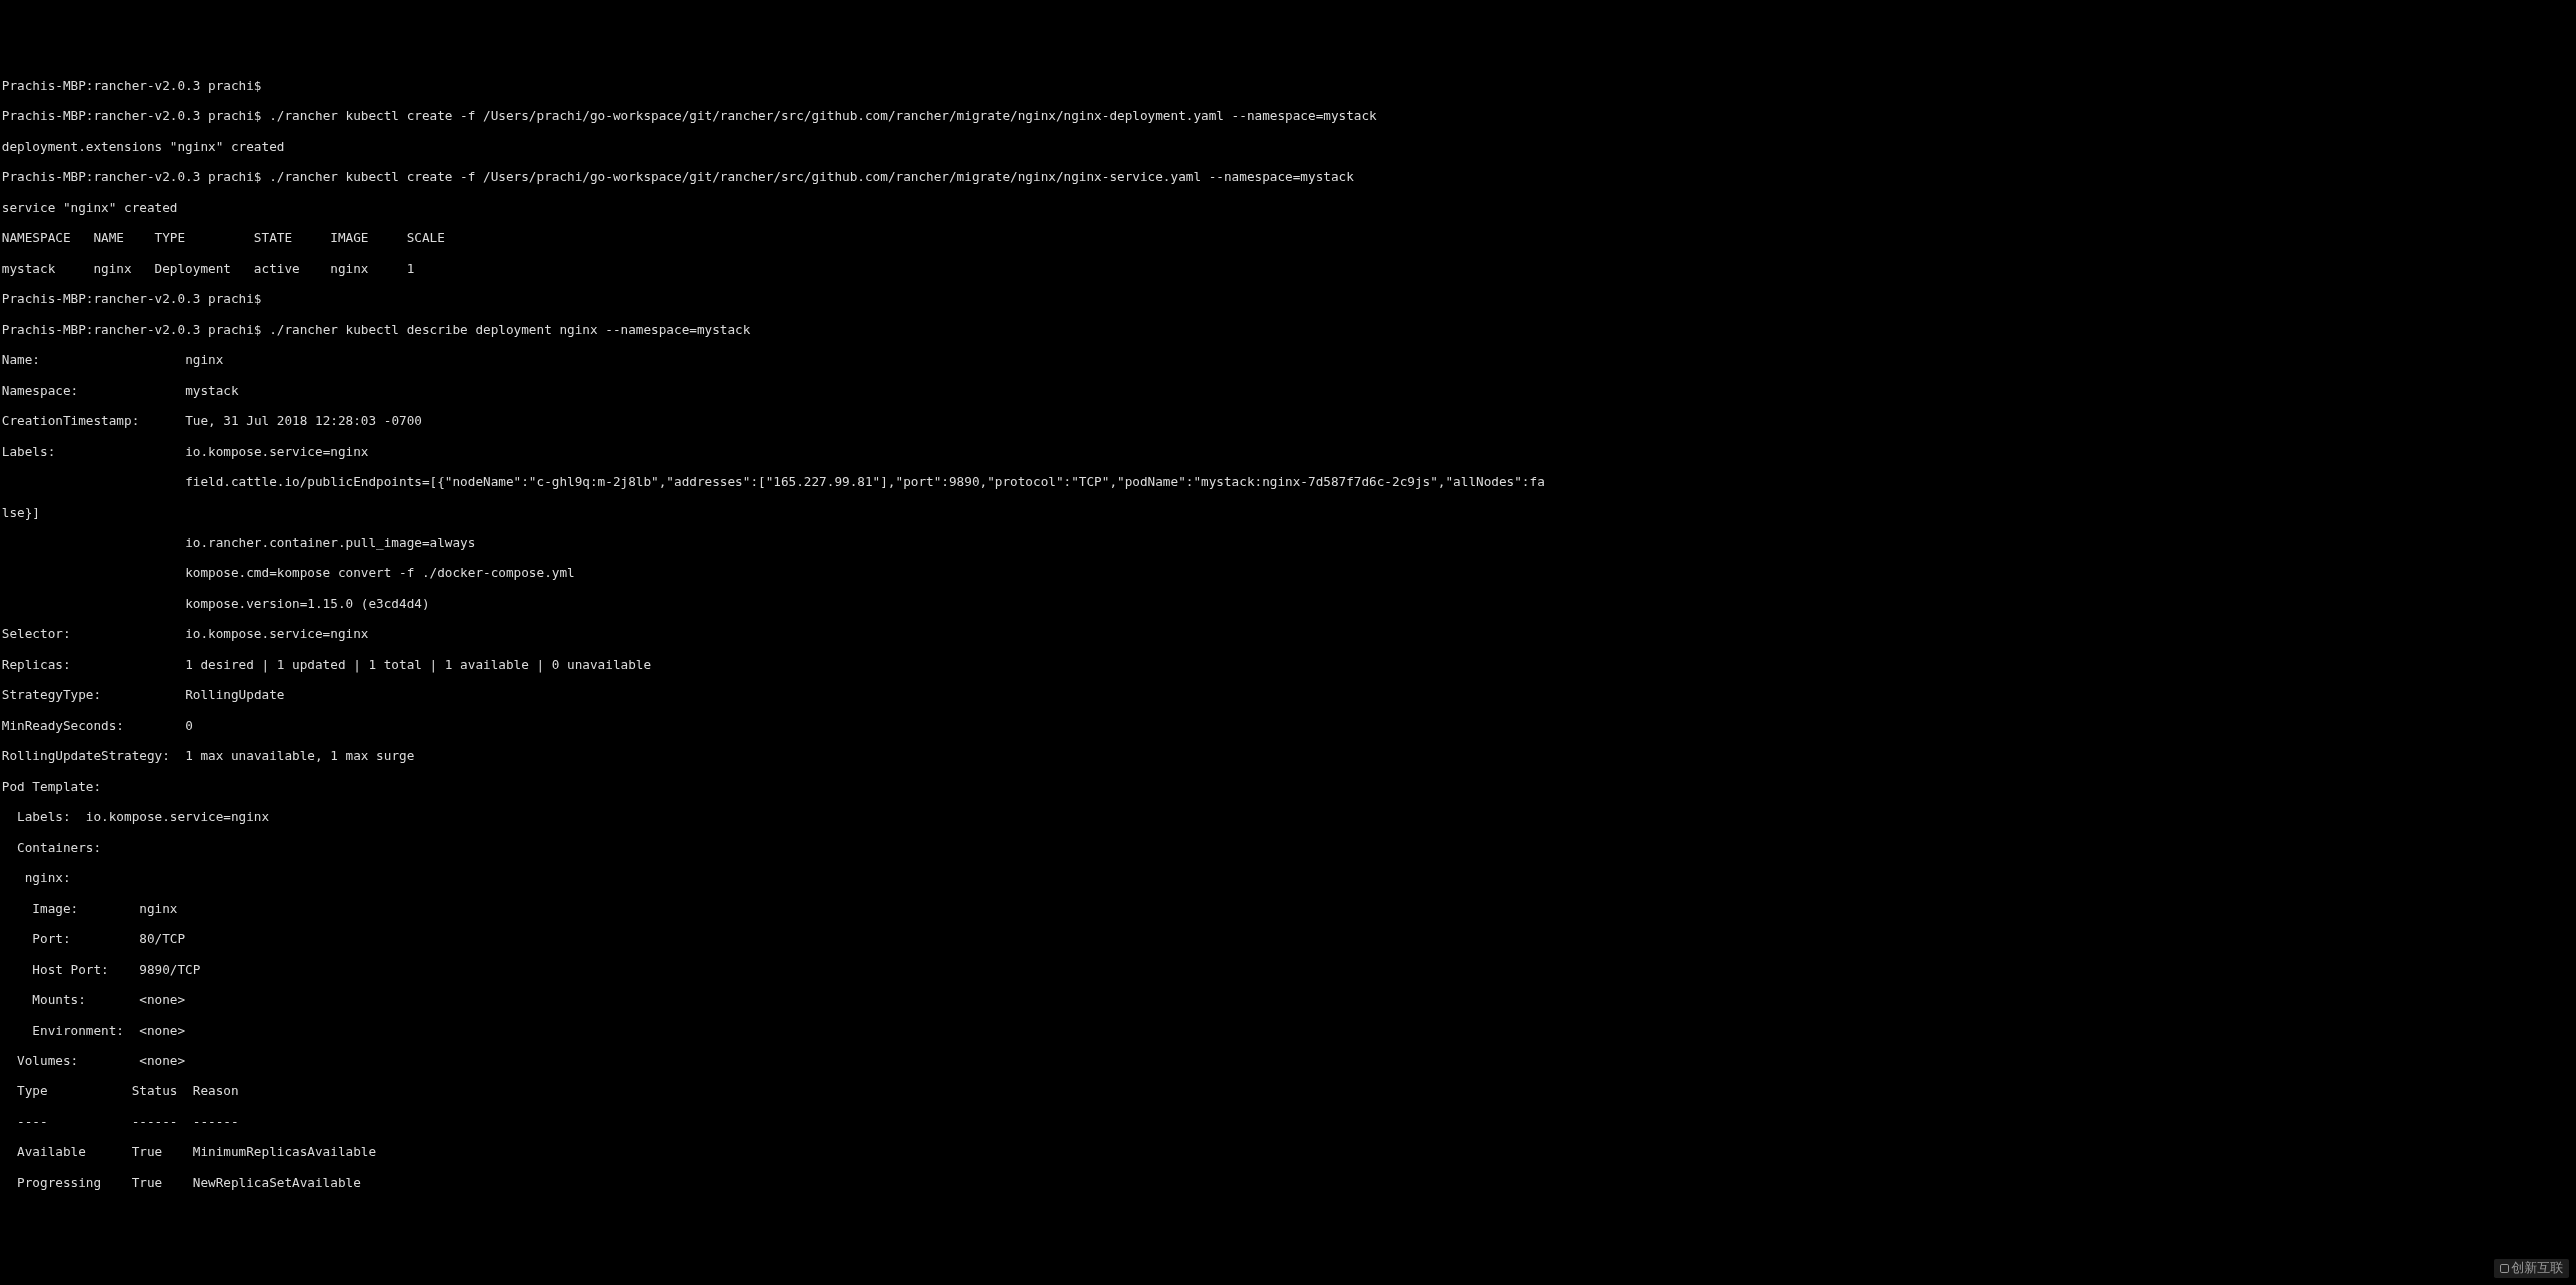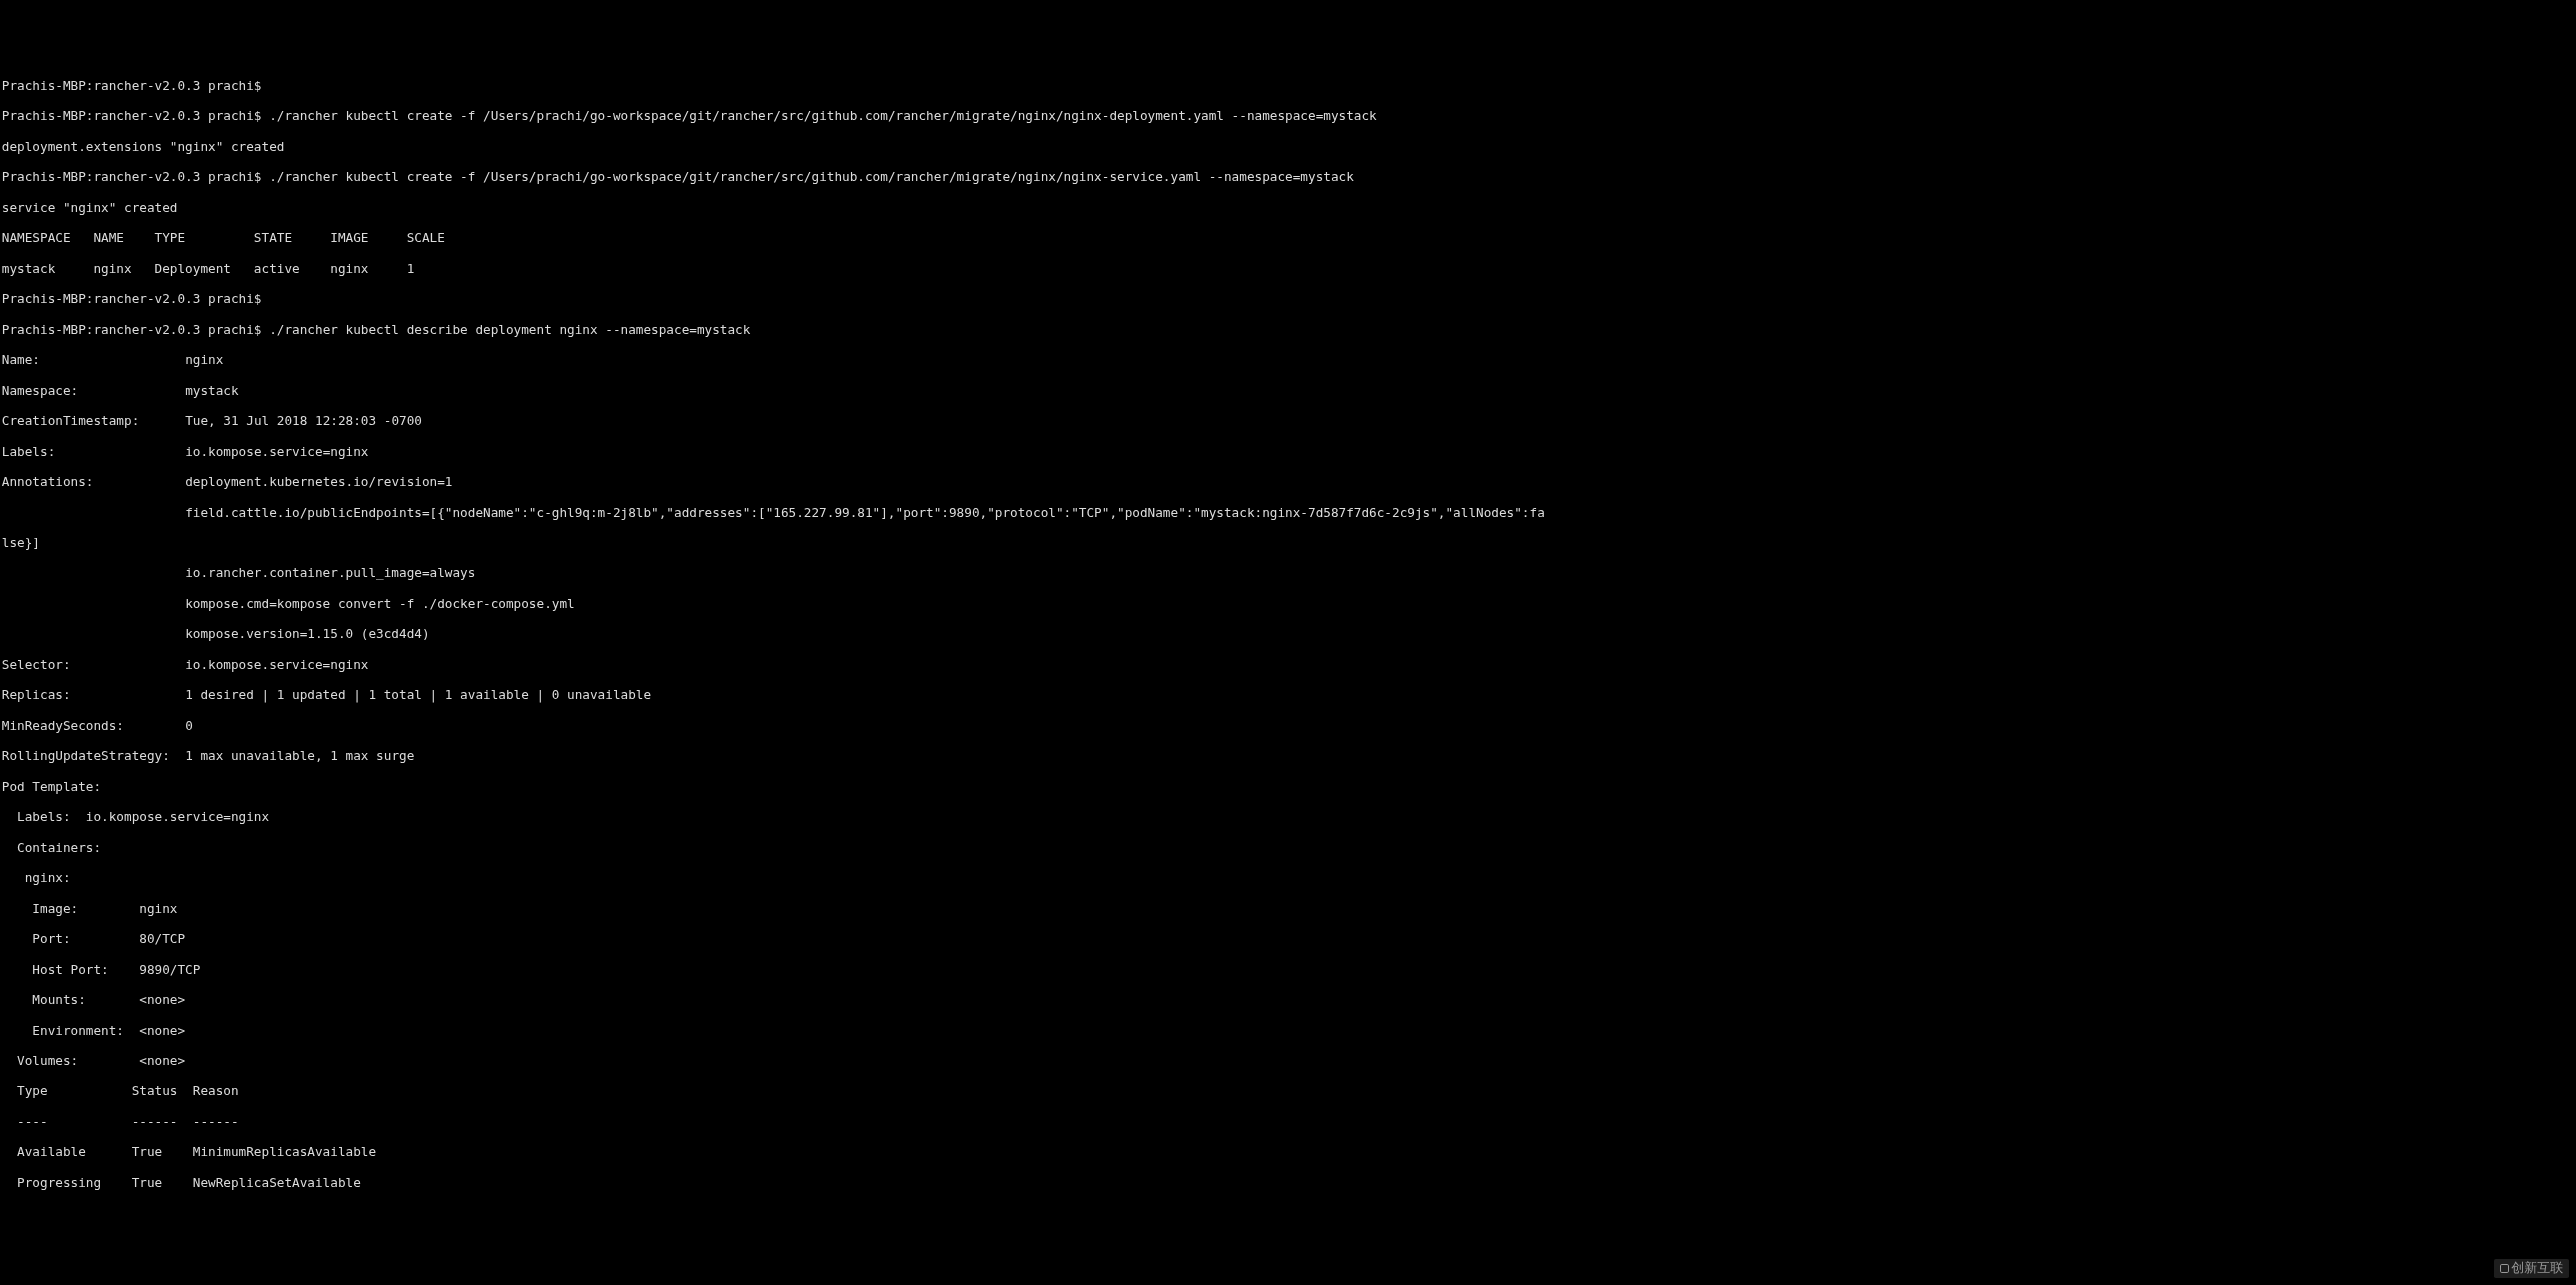--- a/index.html
+++ b/index.html
@@ -53,28 +53,28 @@
 <div class="terminal-line"><span>Prachis-MBP:rancher-v2.0.3 prachi$</span> <span>./rancher kubectl create -f /Users/prachi/go-workspace/git/rancher/src/github.com/rancher/migrate/nginx/nginx-service.yaml --namespace=mystack</span></div>
 <div class="terminal-line"><span>service "nginx" created</span></div>
 <div class="terminal-line"><span>NAMESPACE   NAME    TYPE         STATE     IMAGE     SCALE</span></div>
 <div class="terminal-line"><span>mystack     nginx   Deployment   active    nginx     1</span></div>
 <div class="terminal-line"><span>Prachis-MBP:rancher-v2.0.3 prachi$</span></div>
 <div class="terminal-line"><span>Prachis-MBP:rancher-v2.0.3 prachi$</span> <span>./rancher kubectl describe deployment nginx --namespace=mystack</span></div>
 <div class="terminal-line"><span>Name:</span>                   <span>nginx</span></div>
 <div class="terminal-line"><span>Namespace:</span>              <span>mystack</span></div>
 <div class="terminal-line"><span>CreationTimestamp:</span>      <span>Tue, 31 Jul 2018 12:28:03 -0700</span></div>
 <div class="terminal-line"><span>Labels:</span>                 <span>io.kompose.service=nginx</span></div>
-<div class="terminal-line"><span>Annotations:</span>            <span>deployment.kubernetes.io/revision=1</span></div>
 <div class="terminal-line">                        <span>field.cattle.io/publicEndpoints=[{"nodeName":"c-ghl9q:m-2j8lb","addresses":["165.227.99.81"],"port":9890,"protocol":"TCP","podName":"mystack:nginx-7d587f7d6c-2c9js","allNodes":fa</span></div>
 <div class="terminal-line"><span>lse}]</span></div>
 <div class="terminal-line">                        <span>io.rancher.container.pull_image=always</span></div>
 <div class="terminal-line">                        <span>kompose.cmd=kompose convert -f ./docker-compose.yml</span></div>
 <div class="terminal-line">                        <span>kompose.version=1.15.0 (e3cd4d4)</span></div>
 <div class="terminal-line"><span>Selector:</span>               <span>io.kompose.service=nginx</span></div>
 <div class="terminal-line"><span>Replicas:</span>               <span>1 desired | 1 updated | 1 total | 1 available | 0 unavailable</span></div>
+<div class="terminal-line"><span>StrategyType:</span>           <span>RollingUpdate</span></div>
 <div class="terminal-line"><span>MinReadySeconds:</span>        <span>0</span></div>
 <div class="terminal-line"><span>RollingUpdateStrategy:</span>  <span>1 max unavailable, 1 max surge</span></div>
 <div class="terminal-line"><span>Pod Template:</span></div>
 <div class="terminal-line"><span>  Labels:  io.kompose.service=nginx</span></div>
 <div class="terminal-line"><span>  Containers:</span></div>
 <div class="terminal-line"><span>   nginx:</span></div>
 <div class="terminal-line"><span>    Image:        nginx</span></div>
 <div class="terminal-line"><span>    Port:         80/TCP</span></div>
 <div class="terminal-line"><span>    Host Port:    9890/TCP</span></div>
 <div class="terminal-line"><span>    Mounts:       &lt;none&gt;</span></div>

